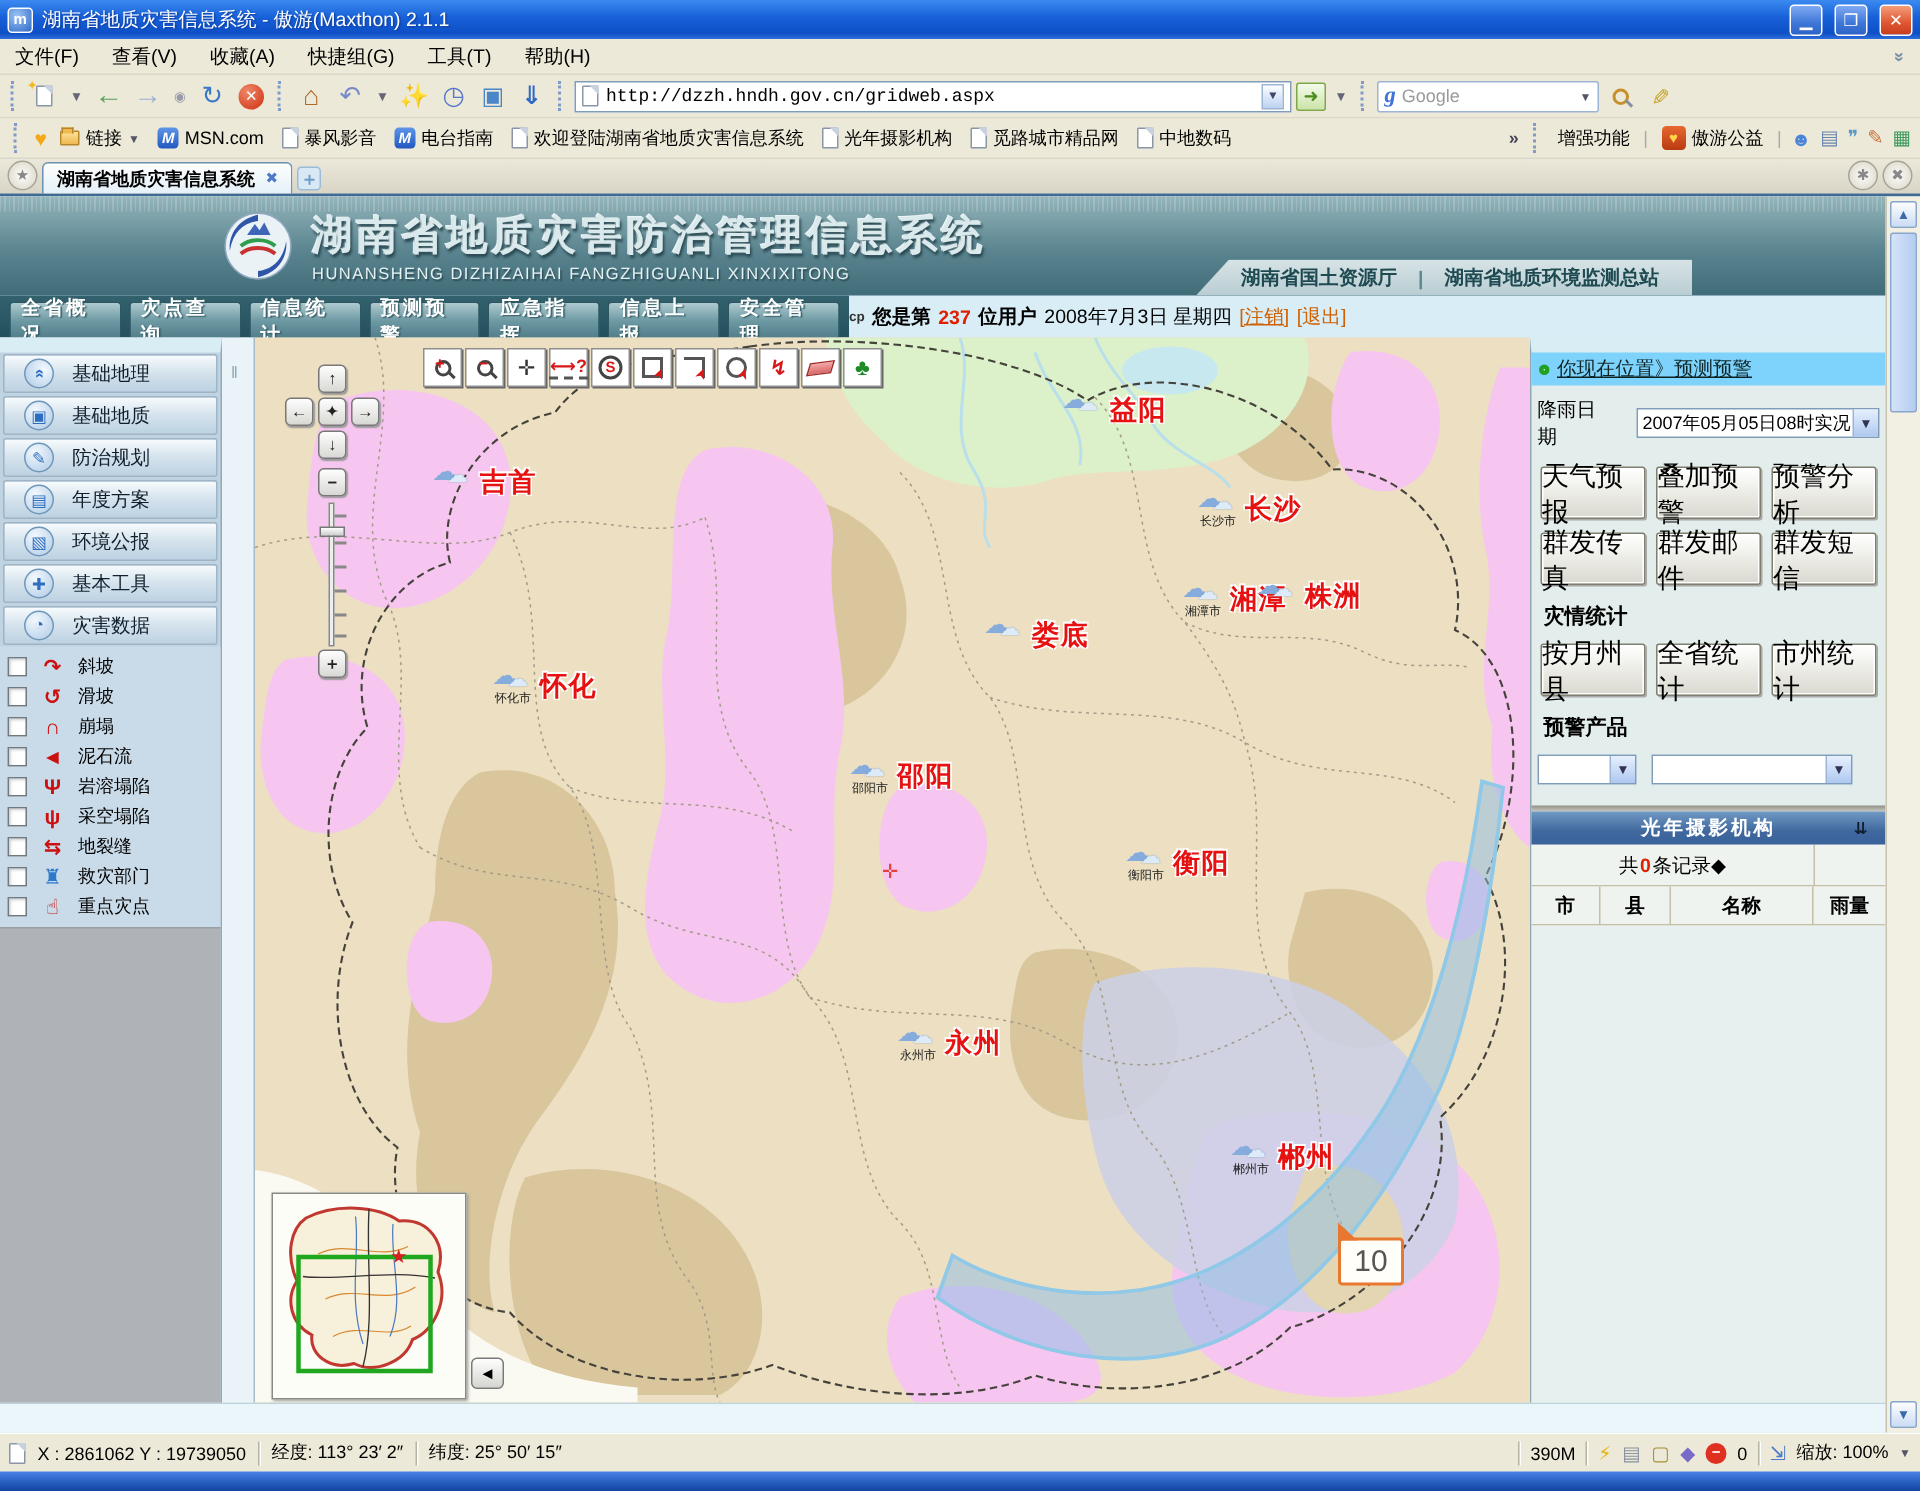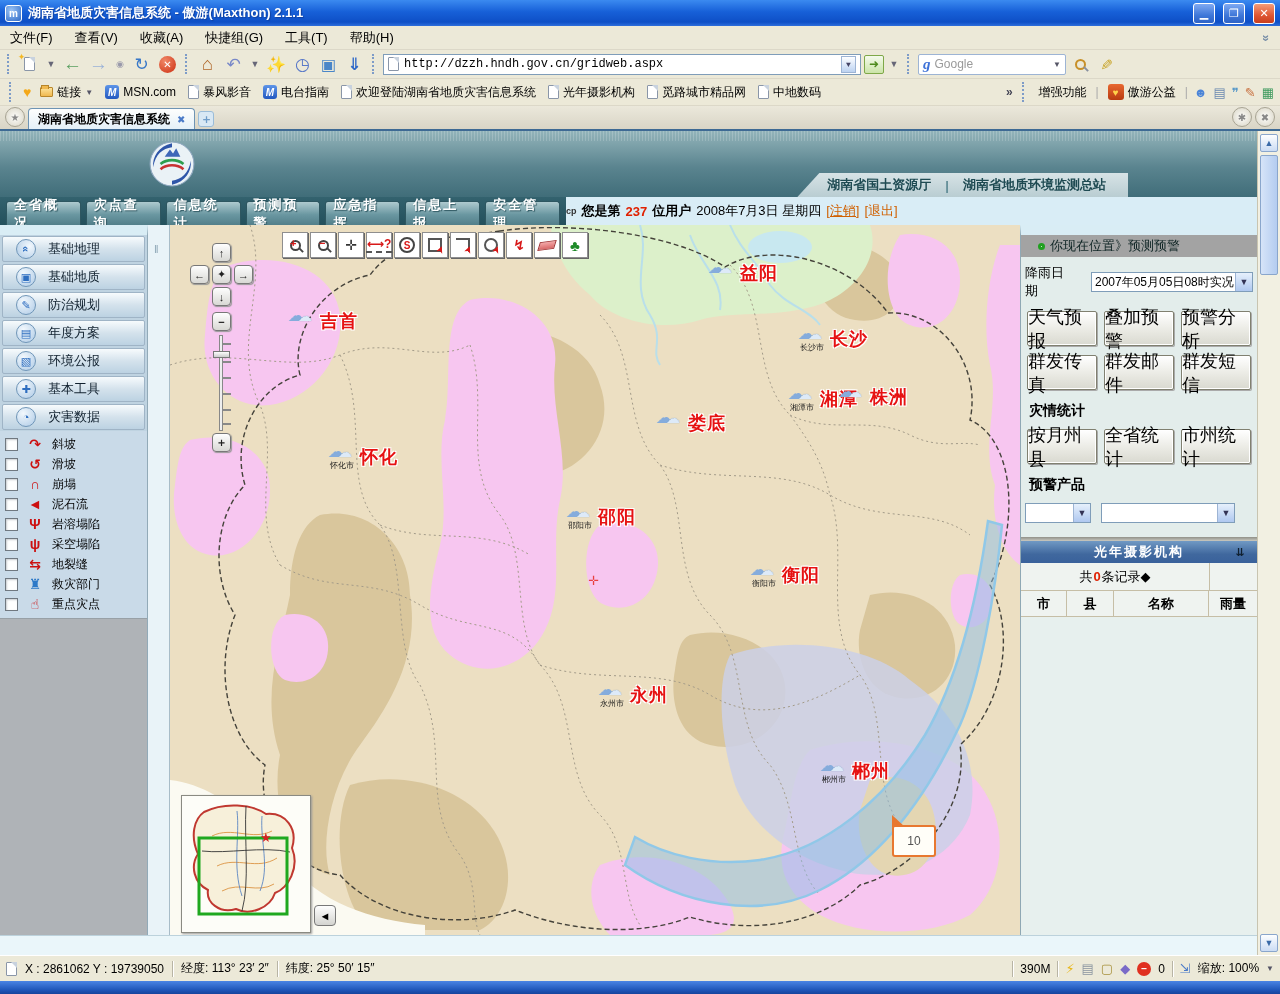--- a/index.html
+++ b/index.html
@@ -2,21 +2,21 @@
 <html><head>
 <meta charset="utf-8">
 <style>
   html,body{margin:0;padding:0;background:#ECE9D8;}
   *{box-sizing:border-box;}
   .w{width:1280px;height:994px;position:relative;font-family:"Liberation Sans","DejaVu Sans",sans-serif;font-size:12px;color:#000;overflow:hidden;background:#ECE9D8;}
 
   
   .titlebar{height:26px;background:linear-gradient(#3B8AF0,#1760D8 45%,#0E4FC6 85%,#2E6EDC);display:flex;align-items:center;padding:0 5px;gap:6px;}
   .appic{width:17px;height:17px;border-radius:3px;background:radial-gradient(circle at 35% 30%,#9CC4F4,#2E6AC8);border:1px solid #fff;color:#fff;font-size:10px;font-weight:bold;display:flex;align-items:center;justify-content:center;}
-  .ttl{color:#fff;font-weight:bold;font-size:13px;text-shadow:1px 1px 1px #1040A0;flex:1;}
+  .ttl{color:#fff;font-weight:normal;font-size:13px;text-shadow:1px 1px 1px #1040A0;flex:1;}
   .wbtn{width:22px;height:21px;border-radius:3px;border:1px solid #fff;background:linear-gradient(#7FA9F2,#3E77D8 60%,#2E63C6);color:#fff;font-size:11px;font-weight:bold;display:flex;align-items:center;justify-content:center;margin-left:2px;}
   .wbtn.close{background:linear-gradient(#F49C78,#DF5632 60%,#C83E1E);}
 
   
   .menubar{height:24px;background:#ECE9D8;display:flex;align-items:center;padding:0 10px;gap:22px;border-bottom:1px solid #DCD8C8;font-size:13px;}
   .menuchev{margin-left:auto;color:#7A90A8;font-weight:bold;transform:rotate(90deg);font-size:12px;}
 
   
   .toolbar{height:29px;background:#ECE9D8;display:flex;align-items:center;padding:0 4px;gap:3px;border-bottom:1px solid #DCD8C8;}
   .grip{width:5px;height:20px;border-left:2px dotted #7E9CC8;margin:0 3px;}
@@ -118,29 +118,29 @@
   .zhandle{position:absolute;left:43px;top:126px;width:17px;height:7px;background:linear-gradient(#FDFDFD,#CCC);border:1px solid #777;}
 
   .city{position:absolute;display:flex;align-items:flex-start;gap:2px;z-index:5;}
   .cloud{position:relative;width:30px;height:17px;font-style:normal;}
   .cloud i{position:absolute;font-style:normal;}
   .cloud .c1{left:0;top:-4px;font-size:17px;color:#85ACDC;}
   .cloud .c2{left:10px;top:-1px;font-size:14px;color:#DDEAF8;text-shadow:0 0 1px #6890B8;}
   .cname{color:#E61212;font-weight:bold;font-size:18px;letter-spacing:1px;text-shadow:1px 1px 0 #fff,-1px -1px 0 #fff,1px -1px 0 #fff,-1px 1px 0 #fff;}
   .csub{position:absolute;left:2px;top:15px;font-size:8px;color:#1A1A1A;white-space:nowrap;}
   .xmark{position:absolute;color:#E84040;font-size:13px;z-index:4;}
-  .flag10{position:absolute;width:44px;height:32px;background:#FFFEF8;border:2px solid #E87830;border-radius:3px;display:flex;align-items:center;justify-content:center;font-size:12px;color:#555;z-index:5;}
+  .flag10{position:absolute;width:44px;height:32px;background:#FFFEF8;border:2px solid #E87830;border-radius:3px;display:flex;align-items:center;justify-content:center;font-size:20px;color:#555;z-index:5;}
   .flag10::before{content:"";position:absolute;left:-2px;top:-12px;border-left:13px solid #E87830;border-top:12px solid transparent;}
 
   .ovmap{position:absolute;left:11px;top:570px;width:130px;height:138px;background:#FDFDF8;border:1px solid #8A8A82;box-shadow:1px 1px 2px #999;z-index:7;}
   .ovbtn{position:absolute;left:144px;top:680px;width:22px;height:21px;border-radius:4px;background:linear-gradient(#FEFEFE,#D4D4D0);border:1px solid #787878;display:flex;align-items:center;justify-content:center;font-size:11px;z-index:7;}
 
   
   .rpanel{width:237px;background:#E3EDEB;border-top:10px solid #D9EDF5;border-left:1px solid #8FA8B4;display:flex;flex-direction:column;font-size:13px;}
-  .bc{height:22px;background:#a3a3a3;display:flex;align-items:center;gap:5px;padding:0 17px;color:#0E2424;}
+  .bc{height:22px;background:#7dd3fc;display:flex;align-items:center;gap:5px;padding:0 5px;color:#0E2424;text-decoration:underline;}
   .gdot{width:7px;height:7px;border-radius:50%;background:#fff;border:3px solid #1FA01F;}
   .rrow{display:flex;align-items:center;gap:16px;margin:7px 4px 2px;}
   .select{height:20px;background:#fff;border:1px solid #7F9DB9;display:flex;align-items:center;}
   .select .sv{flex:1;padding:0 3px;font-size:12px;white-space:nowrap;overflow:hidden;}
   .select .sa{width:17px;height:18px;background:linear-gradient(#E6F0FC,#AFC8F0);border-left:1px solid #9DB4D4;color:#335;font-size:9px;display:flex;align-items:center;justify-content:center;}
   .btnrow{display:flex;gap:7px;margin:9px 6px 0;}
   .xbtn{flex:1;height:35px;background:linear-gradient(#FFFFFF,#ECECE6 50%,#D9D9D0);border:1px solid #808070;border-radius:2px;box-shadow:inset 0 0 0 1px #fff,1px 1px 0 #AAA;display:flex;align-items:center;justify-content:center;font-size:18px;}
   .rphead{font-weight:bold;font-size:14px;margin:12px 8px 0;}
   .rpdivider{height:4px;background:linear-gradient(#909088,#C8C8C0);margin-top:12px;}
   .dhead{height:22px;background:linear-gradient(#7099C4,#40689E 60%,#39619B);color:#fff;font-weight:bold;display:flex;align-items:center;justify-content:center;position:relative;letter-spacing:2px;}
@@ -303,20 +303,24 @@
 
     <div class="banner">
       <svg width="48" height="48" viewBox="0 0 46 46" style="margin-right:12px;position:relative;z-index:1;">
         <circle cx="23" cy="23" r="21" fill="#EAF2F6" stroke="#8FA8C0"></circle>
         <path d="M23 3 C10 6 4 16 5 26 C7 14 14 8 23 7 Z" fill="#2E55A8"></path>
         <path d="M23 43 C36 40 42 30 41 20 C39 32 32 38 23 39 Z" fill="#2E55A8"></path>
         <path d="M16 16 L21 9 L24 13 L27 8 L31 16 Z" fill="#3E66B8"></path>
         <path d="M12 23 C18 18 28 18 34 23" stroke="#2E9E4E" fill="none" stroke-width="2.5"></path>
         <path d="M12 28 C18 23 28 23 34 28" stroke="#C83232" fill="none" stroke-width="2.5"></path>
       </svg>
+      <div style="position:relative;z-index:1;">
+        <div class="btitle">湖南省地质灾害防治管理信息系统</div>
+        <div class="bsub">HUNANSHENG DIZHIZAIHAI FANGZHIGUANLI XINXIXITONG</div>
+      </div>
       <div class="blinks">
         <span>湖南省国土资源厅</span>
         <span class="sep">|</span>
         <span>湖南省地质环境监测总站</span>
       </div>
     </div>
 
     <div class="navrow">
       <div class="navtabs">
         <span class="ntab">全省概况</span>

